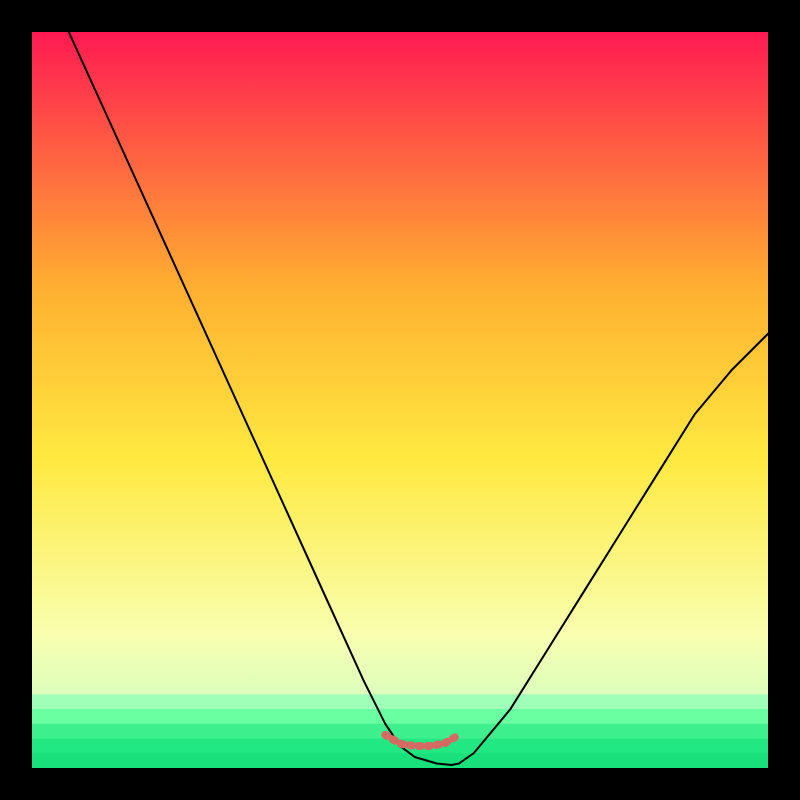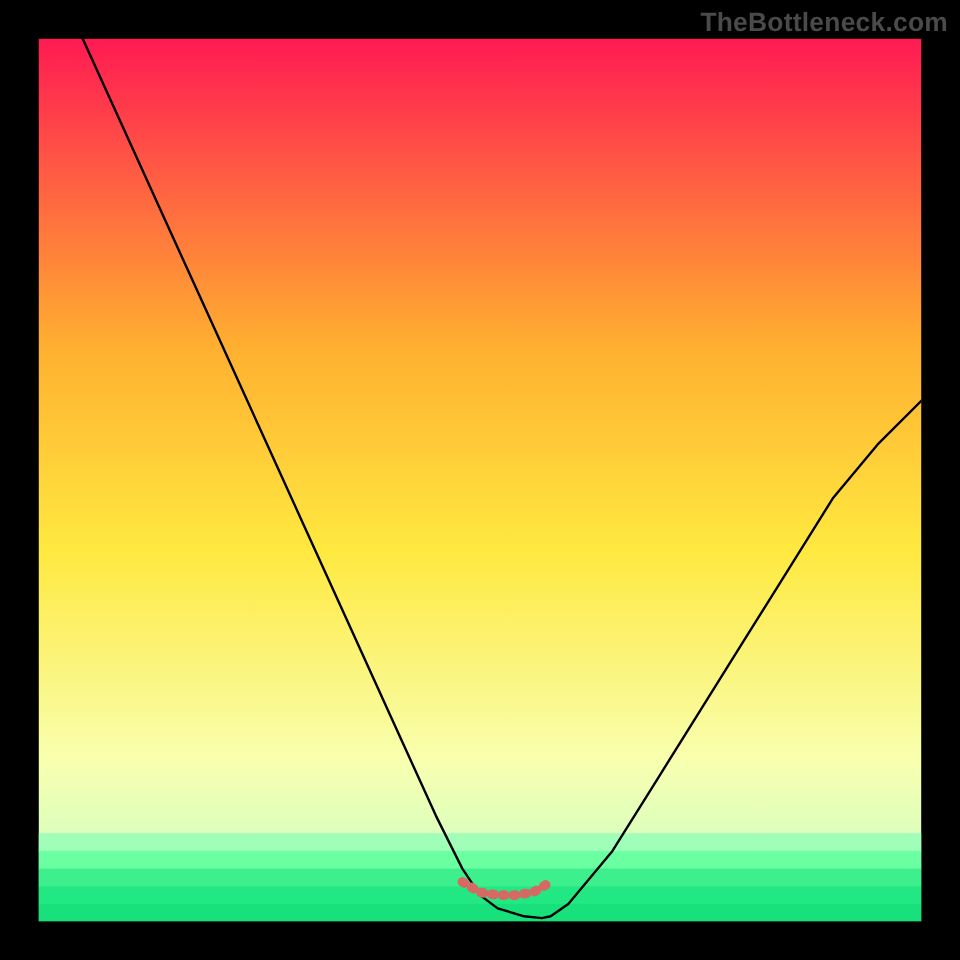--- a/index.html
+++ b/index.html
@@ -58,14 +58,13 @@
         <rect x="0" y="662.4" width="736" height="15.3" fill="#9fffb9"></rect>
         <rect x="0" y="677.1" width="736" height="15.3" fill="#6affa0"></rect>
         <rect x="0" y="691.8" width="736" height="15.3" fill="#3ef08d"></rect>
         <rect x="0" y="706.6" width="736" height="15.3" fill="#22e884"></rect>
         <rect x="0" y="721.3" width="736" height="15.3" fill="#18e07a"></rect>
         <path d="M36.80 0.00 L73.60 80.96 L110.40 161.92 L147.20 242.88 L184.00 323.84 L220.80 404.80 L257.60 485.76 L294.40 566.72 L331.20 647.68 L353.28 691.84 L368.00 713.92 L382.72 724.96 L404.80 731.58 L419.52 733.06 L426.88 731.58 L441.60 721.28 L478.40 677.12 L515.20 618.24 L552.00 559.36 L588.80 500.48 L625.60 441.60 L662.40 382.72 L699.20 338.56 L736.00 301.76" fill="none" stroke="#000000" stroke-width="2" stroke-linejoin="round" stroke-linecap="round"></path>
         <path d="M353.28 702.88 L368.00 711.71 L382.72 713.92 L397.44 713.92 L412.16 711.71 L426.88 702.88" fill="none" stroke="#d46a62" stroke-width="8" stroke-linecap="round" stroke-dasharray="2 7"></path>
       </svg>
   </div>
 
-  <div class="watermark">TheBottleneck.com</div>
 </div>
 
 </body></html>

